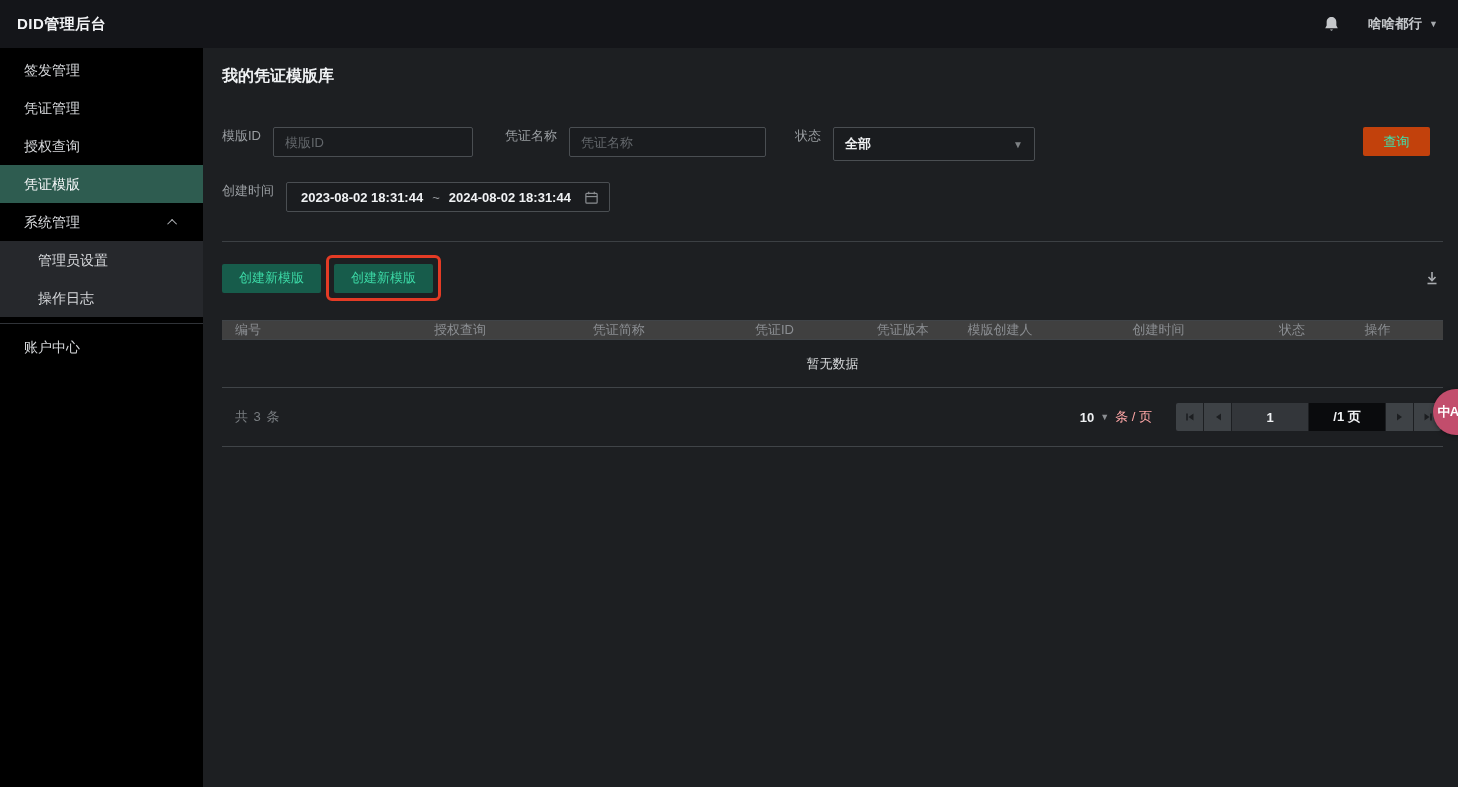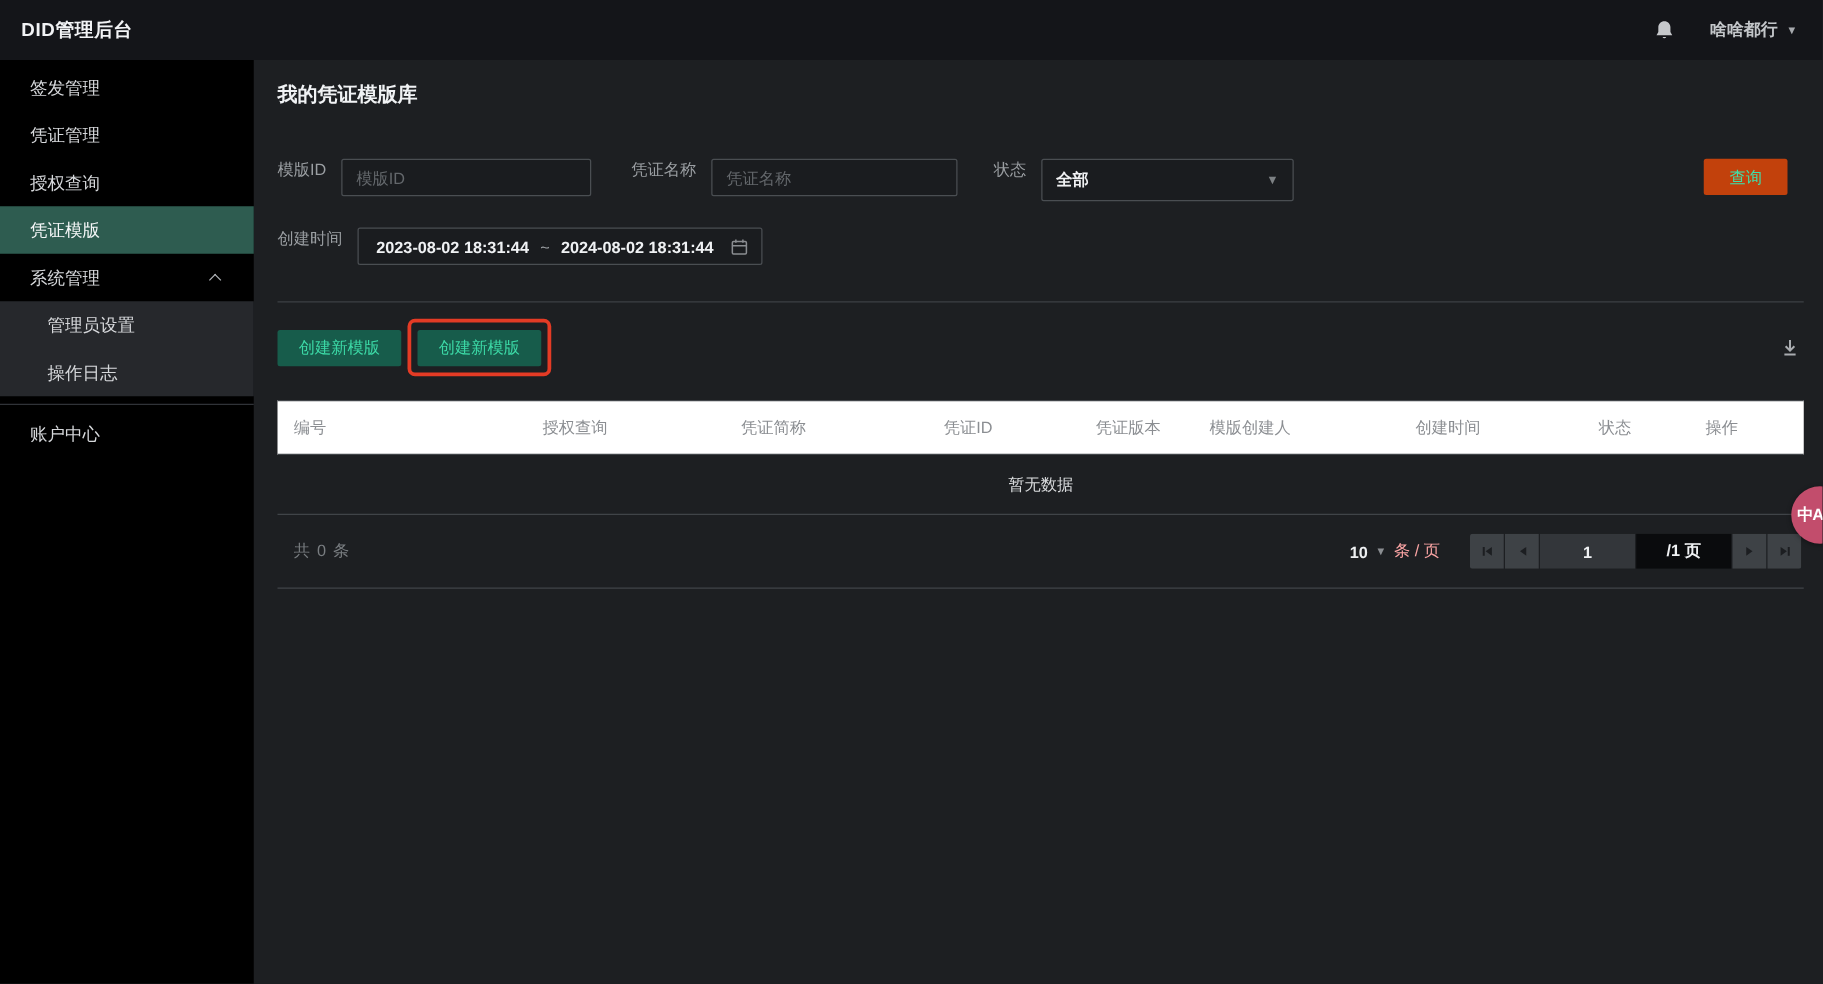--- a/index.html
+++ b/index.html
@@ -78,22 +78,22 @@
   .annot-wrap { position:relative; margin-left:13px; }
   .annotation {
     position:absolute; left:-8px; right:-8px; top:-9px; bottom:-8px;
     border:3px solid #e43b25; border-radius:6px; pointer-events:none;
   }
   .dl-icon { margin-left:auto; margin-right:3px; cursor:pointer; display:inline-flex; }
   
   .table-wrap { margin-top:27px; }
   .thead {
     display:grid; grid-template-columns:13% 13% 13% 12.5% 8.5% 13.5% 12% 7% 7.5%;
-    background:#ffffff; border-top:1px solid #404448; border-bottom:1px solid #404448;
-    height:44px; align-items:center;
+    background:#404040; border-top:1px solid #404448; border-bottom:1px solid #404448;
+    height:20px; align-items:center;
   }
   .th { color:#8b8e92; font-size:13px; padding:0 13px; white-space:nowrap; }
   .th.cen { text-align:center; }
   .empty-row {
     height:48px; display:flex; align-items:center; justify-content:center;
     color:#d8dadc; border-bottom:1px solid #404448; font-size:13px;
   }
   .pager-row {
     height:59px; display:flex; align-items:center; border-bottom:1px solid #404448;
     padding:0 2px 0 13px;
@@ -239,21 +239,21 @@
       <div class="th cen">凭证ID</div>
       <div class="th cen">凭证版本</div>
       <div class="th">模版创建人</div>
       <div class="th">创建时间</div>
       <div class="th">状态</div>
       <div class="th">操作</div>
     </div>
     <div class="empty-row">暂无数据</div>
 
     <div class="pager-row">
-      <span class="total-text">共 0 条</span>
+      <span class="total-text">共 3 条</span>
       <div class="pager-right">
         <div class="page-size">
           <span class="num">10</span>
           <span class="caret">▼</span>
           <span class="unit">条 / 页</span>
         </div>
         <div class="pager">
           <div class="pg-btn">
             <svg width="12" height="12" viewBox="0 0 12 12">
               <line x1="3" y1="2.5" x2="3" y2="9.5" stroke="#1c1e21" stroke-width="1.6"></line>

